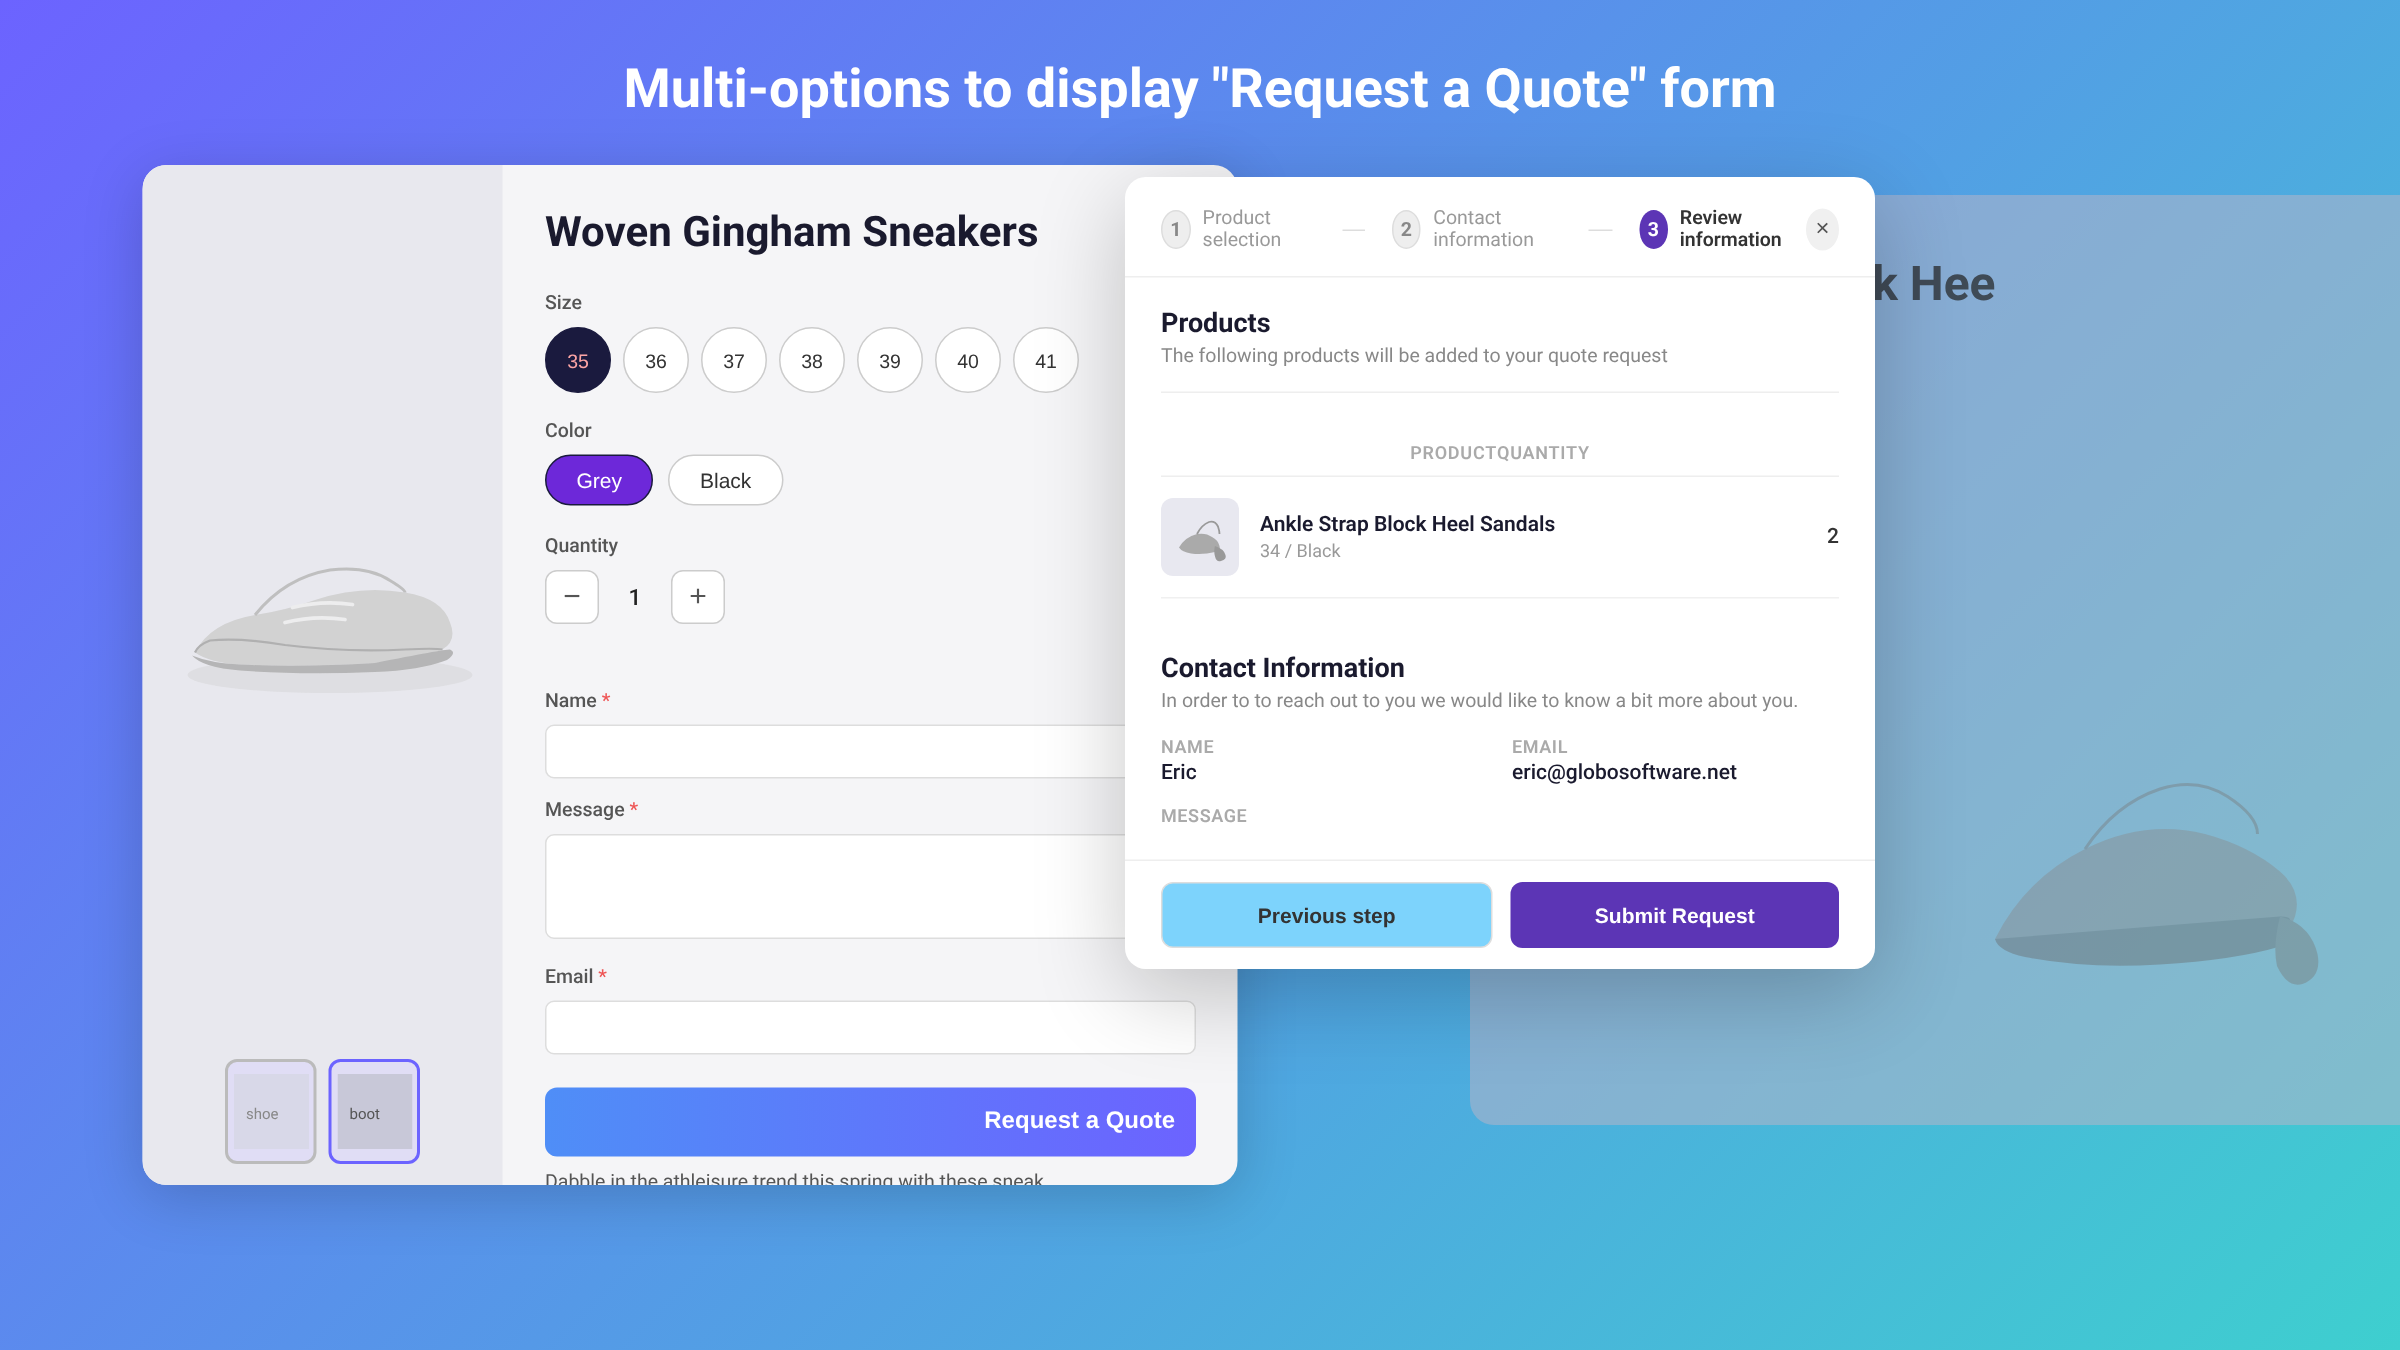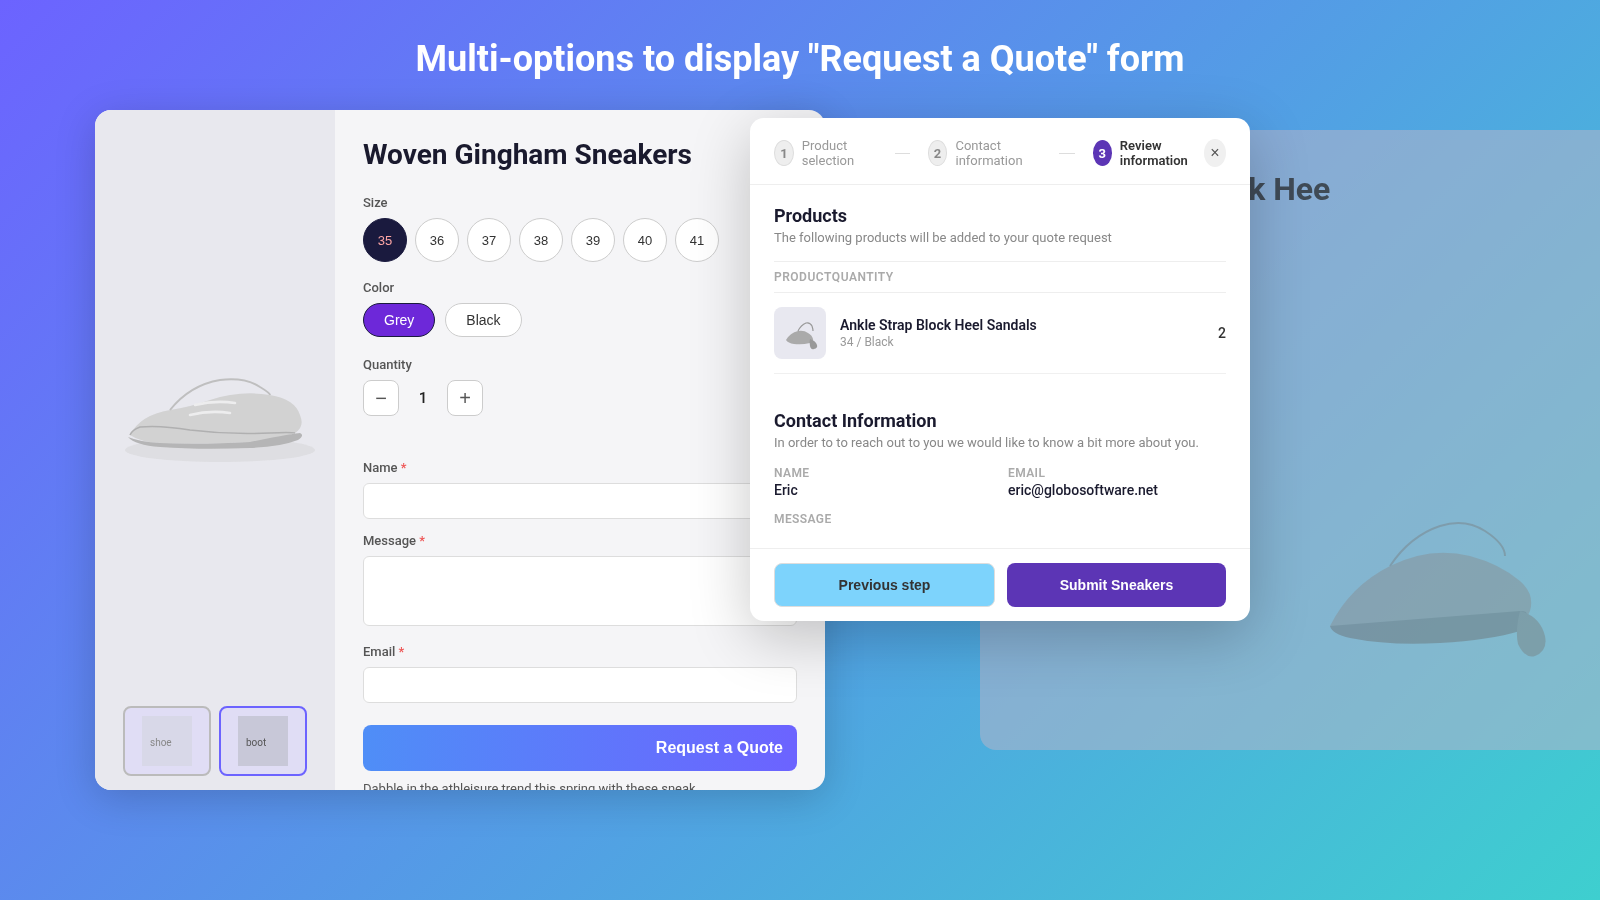--- a/index.html
+++ b/index.html
@@ -176,21 +176,21 @@
     }
 
     
     .sneaker-img {
       width: 220px;
       height: 150px;
       margin-left: 10px;
       opacity: 0.9;
     }
     .thumb {
-      width: 88px;
+      width: 61px;
       height: 70px;
       border-radius: 8px;
       background: #e0ddf5;
       border: 2px solid #bbb;
       overflow: hidden;
       display: flex;
       align-items: center;
       justify-content: center;
     }
     .thumb.active-thumb {
@@ -341,28 +341,29 @@
       color: #888;
       margin-bottom: 16px;
     }
 
     .products-table {
       width: 100%;
       border-top: 1px solid #eee;
     }
     .table-header {
       display: flex;
-      justify-content: flex-start;
+      justify-content: center;
       padding: 8px 0;
       font-size: 12px;
       font-weight: 600;
       color: #aaa;
       text-transform: uppercase;
       letter-spacing: 0.5px;
       border-bottom: 1px solid #eee;
+      margin-top: 25px;
     }
 
     .product-row {
       display: flex;
       align-items: center;
       padding: 14px 0;
       gap: 14px;
       border-bottom: 1px solid #f0f0f0;
     }
 
@@ -656,18 +657,18 @@
 
         <div class="message-section">
           <div class="contact-field-label">Message</div>
         </div>
       </div>
 
     </div>
 
     <div class="modal-footer">
       <button class="prev-btn">Previous step</button>
-      <button class="submit-btn">Submit Sneakers</button>
+      <button class="submit-btn">Submit Request</button>
     </div>
 
   </div>
 
 </div>
 
 </body></html>

